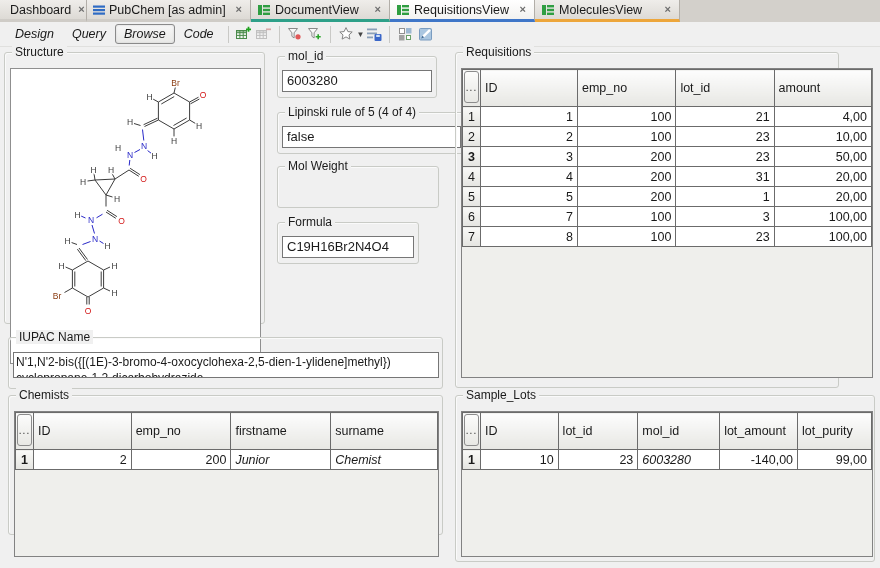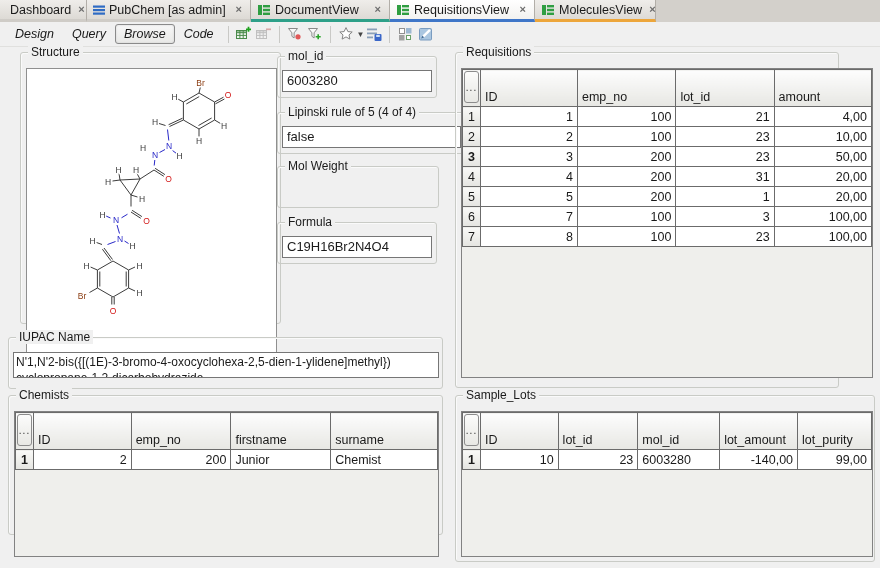--- a/index.html
+++ b/index.html
@@ -32,33 +32,33 @@
   .ticon { width:20px; height:18px; display:flex; align-items:center; justify-content:center; }
   .ticon.disabled { opacity:.5; }
   .caret { font-size:8px; color:#444; margin-left:1px; }
 
   
   .groupbox { position:absolute; border:1px solid #c9cbc6; border-radius:3px;
     box-shadow:inset 1px 1px 0 #fafafa; }
   .gb-label { position:absolute; top:-8px; left:7px; background:#f0f0f0; padding:0 3px;
     font-size:12px; white-space:nowrap; }
 
-  #gb-structure { left:20px; top:52px; width:261px; height:272px; }
+  #gb-structure { left:4px; top:52px; width:261px; height:272px; }
   #mol-canvas { position:absolute; left:5px; top:15px; width:251px; height:296px;
-    background:#ffffff; border:1px solid #8f8f8f;padding-left:9px; }
+    background:#ffffff; border:1px solid #8f8f8f; }
   #mol-canvas svg { display:block; }
   #mol-canvas text { font-family:"Liberation Sans",sans-serif; font-size:8.5px;
     text-anchor:middle; dominant-baseline:central; paint-order:stroke; stroke:#ffffff; stroke-width:2.4px; }
   .bond { stroke:#3c3c3c; stroke-width:1; fill:none; }
   .bondn { stroke:var(--atom-n,#2828c8); stroke-width:1; fill:none; }
 
   #gb-molid    { left:277px; top:56px;  width:160px; height:42px; }
   #gb-lipinski { left:277px; top:112px; width:189px; height:42px; }
   #gb-molw     { left:277px; top:166px; width:162px; height:42px; }
-  #gb-formula  { left:277px; top:222px; width:160px; height:42px;padding-left:33px; }
+  #gb-formula  { left:277px; top:222px; width:142px; height:42px;padding-left:33px; }
   .tfield { position:absolute; left:4px; top:13px; right:4px; height:22px;
     background:#fff; border:1px solid #767676; font-size:13px; padding:2px 4px;
     white-space:nowrap; overflow:hidden; }
   .tfield.right { text-align:right; }
 
   #gb-iupac { left:8px; top:337px; width:435px; height:52px; }
   #iupac-field { position:absolute; left:4px; top:14px; width:426px; height:26px;
     background:#fff; border:1px solid #767676; padding:1px 2px; font-size:12px;
     line-height:16px; overflow:hidden; white-space:nowrap; }
 
@@ -70,27 +70,27 @@
   .table-widget { position:absolute; left:5px; top:15px; background:#efefec;
     border:1px solid #828282; overflow:hidden; }
   #req-widget  { width:412px; height:310px; }
   #che-widget  { width:425px; height:146px; }
   #lot-widget  { width:412px; height:146px; }
 
   table.grid { border-collapse:collapse; table-layout:fixed; font-size:12.5px; }
   table.grid th, table.grid td { border:1px solid #6b6b6b; padding:1px 4px;
     overflow:hidden; white-space:nowrap; }
   table.grid thead th { background:linear-gradient(#fdfdfd,#e7e7e3);
-    font-weight:normal; text-align:left; vertical-align:top; height:37px; padding-top:20px; }
+    font-weight:normal; text-align:left; vertical-align:top; height:37px; padding-top:11px; }
   table.grid td { background:#ffffff; height:20px; }
   .rowhdr { background:linear-gradient(#f9f9f7,#e5e5e1); text-align:center;
     font-weight:normal; padding:1px 1px; }
   .rowhdr.bold { font-weight:bold; }
   td.num { text-align:right; }
-  td.txt { text-align:left; }
+  td.txt { text-align:left;font-style:italic; }
   td.sel { background:var(--sel,#c3d5e8); }
   .corner { background:linear-gradient(#f1f1ee,#e2e2de); padding:1px !important; vertical-align:middle; }
   .corner-btn { width:15px; height:32px; margin:0 auto; border:1px solid #8c8c8c; border-radius:3px;
     background:linear-gradient(#fcfcfb,#e8e8e4); font-size:10px; letter-spacing:1px;
     display:flex; align-items:center; justify-content:center; color:#333; }
 </style>
 </head>
 <body>
 
 <div class="tabbar">
@@ -120,21 +120,21 @@
   <div class="tab active" style="width: 145px; border-bottom-color: rgb(63, 118, 200);">
     <svg width="14" height="12" viewBox="0 0 14 12">
         <rect x="1" y="1" width="4" height="10" fill="#2f9e41"></rect>
         <rect x="6" y="1" width="7" height="2.4" fill="#2f9e41"></rect>
         <rect x="6" y="4.8" width="7" height="2.4" fill="#2f9e41"></rect>
         <rect x="6" y="8.6" width="7" height="2.4" fill="#2f9e41"></rect>
       </svg>
     <span class="lbl">RequisitionsView</span>
     <span class="close">×</span>
   </div>
-  <div class="tab" style="width: 121px; border-bottom-color: rgb(237, 166, 59);">
+  <div class="tab" style="width: 145px; border-bottom-color: rgb(237, 166, 59);">
     <svg width="14" height="12" viewBox="0 0 14 12">
         <rect x="1" y="1" width="4" height="10" fill="#2f9e41"></rect>
         <rect x="6" y="1" width="7" height="2.4" fill="#2f9e41"></rect>
         <rect x="6" y="4.8" width="7" height="2.4" fill="#2f9e41"></rect>
         <rect x="6" y="8.6" width="7" height="2.4" fill="#2f9e41"></rect>
       </svg>
     <span class="lbl">MoleculesView</span>
     <span class="close">×</span>
   </div>
 </div>

